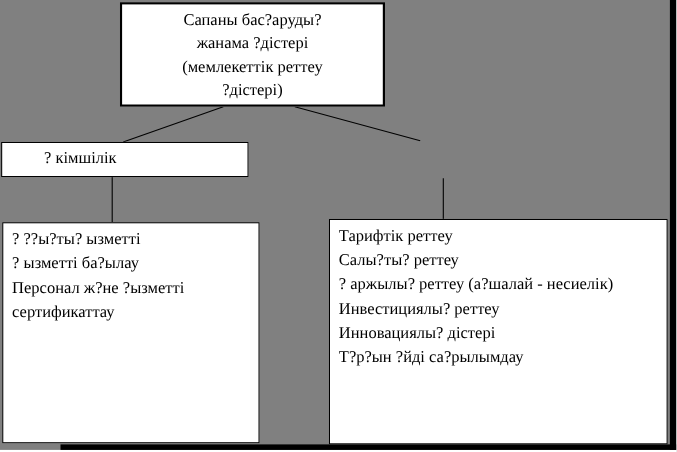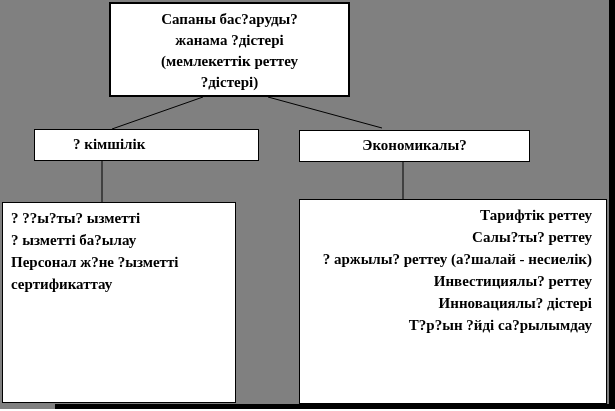--- a/index.html
+++ b/index.html
@@ -3,21 +3,20 @@
 <meta charset="utf-8">
 <style>
   html, body { margin: 0; padding: 0; background: #ffffff; }
   #page {
     position: relative;
     width: 615px; height: 411px;
     background: #ffffff;
     font-family: "Liberation Serif", "DejaVu Serif", serif;
     color: #000000;
     overflow: hidden;
-    font-weight: bold;
   }
   #canvas {
     position: absolute; left: 0; top: 0;
     width: 615px; height: 409px;
     background: #808080;
   }
   .frame-right {
     position: absolute; top: 0; right: 0;
     width: 6px; height: 409px;
     background: #000000;
@@ -39,37 +38,35 @@
     left: 109px; top: 2px; width: 241px; height: 95px;
     border-width: 2px;
     text-align: center;
     padding-top: 5px;
     line-height: 21px;
   }
   #admin-header-box {
     left: 1px; top: 129px; width: 225px; height: 32px;
     line-height: 29px;
     padding-left: 38px;
-    margin-left: 33px;
   }
   #economic-header-box {
     left: 299px; top: 130px; width: 231px; height: 32px;
     line-height: 29px;
     text-align: center;
   }
   #admin-list-box {
     left: 2px; top: 202px; width: 234px; height: 201px;
     padding: 4px 8px 0 8px;
     line-height: 22px;
   }
   #economic-list-box {
     left: 299px; top: 199px; width: 308px; height: 205px;
     padding: 4px 14px 0 8px;
     line-height: 22px;
-    text-align: right;
   }
   .list-item { white-space: normal; }
 </style>
 </head>
 <body>
 
 <div id="page">
   <div id="canvas">
 
     <svg id="connector-layer" viewBox="0 0 615 409" xmlns="http://www.w3.org/2000/svg">
@@ -83,23 +80,20 @@
       <div>Сапаны бас?аруды?</div>
       <div>жанама ?дістері</div>
       <div>(мемлекеттік реттеу</div>
       <div>?дістері)</div>
     </div>
 
     <div id="admin-header-box" class="box">
       <span>? кімшілік</span>
     </div>
 
-    <div id="economic-header-box" class="box">
-      <span>Экономикалы?</span>
-    </div>
 
     <div id="admin-list-box" class="box">
       <div class="list-item">? ??ы?ты? ызметті</div>
       <div class="list-item">? ызметті ба?ылау</div>
       <div class="list-item">Персонал ж?не ?ызметті сертификаттау</div>
     </div>
 
     <div id="economic-list-box" class="box">
       <div class="list-item">Тарифтік реттеу</div>
       <div class="list-item">Салы?ты? реттеу</div>

